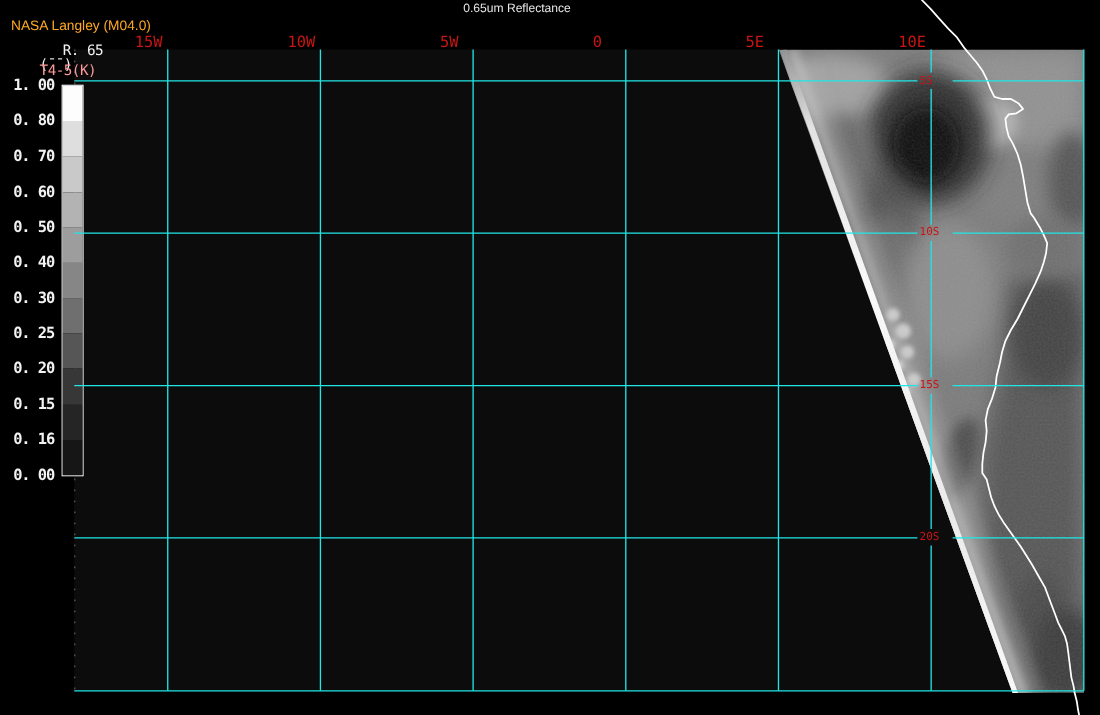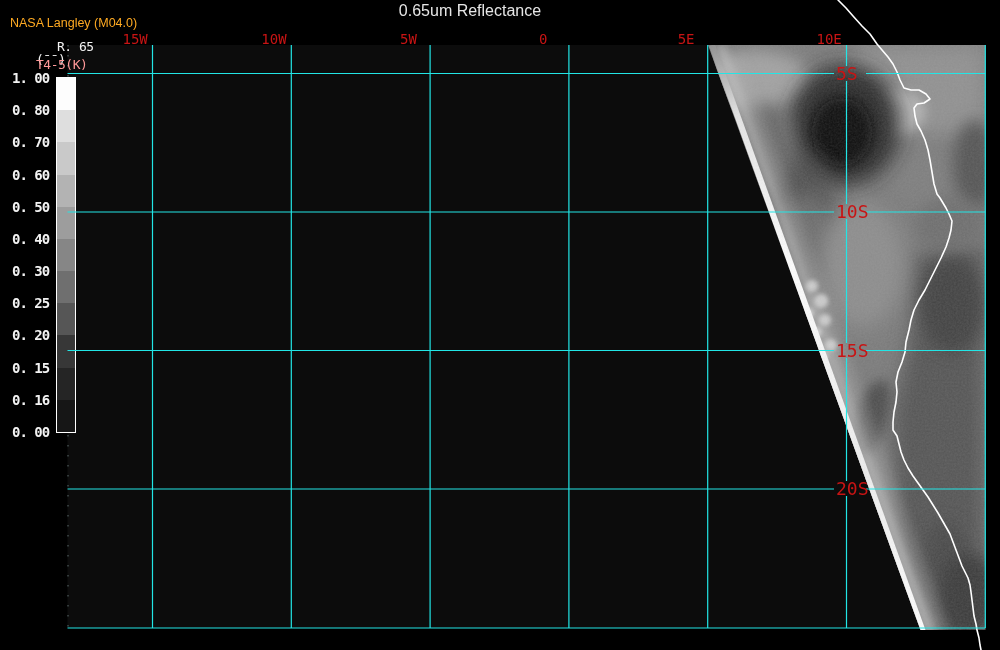--- a/index.html
+++ b/index.html
@@ -4,35 +4,35 @@
 <style>
   html,body{margin:0;padding:0;background:#000;}
   #screen{position:relative;width:1000px;height:650px;background:var(--c-background,#000);
           overflow:hidden;font-family:"DejaVu Sans Mono",monospace;}
   .abs{position:absolute;}
   svg{display:block;}
   
   #brand{left:10px;top:16px;font-family:"Liberation Sans",sans-serif;font-size:12.5px;
          color:var(--c-brand);white-space:pre;}
   #title{left:470px;top:2px;transform:translateX(-50%);font-family:"Liberation Sans",sans-serif;
-         font-size:16px;color:var(--c-title_text);white-space:pre;}
+         font-size:11px;color:var(--c-title_text);white-space:pre;}
   #subtitle{left:446px;top:19px;transform:translateX(-50%);font-family:"Liberation Sans",sans-serif;
          font-size:15px;color:var(--c-title_text);white-space:pre;}
   
   #colorbar{left:56px;top:77px;width:18px;height:354px;border:1px solid #fff;z-index:4;}
   .cb-seg{position:absolute;left:0;width:18px;}
   .cb-tick{position:absolute;left:12px;width:44px;height:16px;line-height:16px;
            font-size:14px;letter-spacing:-1px;color:var(--c-colorbar_label);white-space:pre;z-index:4;font-weight:bold;}
   #prod-label{left:33px;top:39px;font-size:13px;letter-spacing:-0.5px;color:var(--c-colorbar_label);white-space:pre;z-index:5;padding-left:24px;}
   #units-label{left:36px;top:52px;font-size:13px;letter-spacing:-0.5px;color:var(--c-colorbar_label);white-space:pre;z-index:5;}
   #sec-label{left:12px;top:57px;font-size:13px;letter-spacing:-0.5px;color:var(--c-secondary_label);white-space:pre;z-index:6;margin-left:24px;}
   
   .lon-label{position:absolute;top:31px;width:60px;text-align:left;font-size:14px;
              color:var(--c-geo_label);z-index:7;}
-  .lat-label{position:absolute;left:836px;height:16px;line-height:16px;font-size:18px;
+  .lat-label{position:absolute;left:836px;height:16px;line-height:16px;font-size:10px;
              color:var(--c-geo_label);z-index:7;}
   
   #footer-caption{left:237px;top:635px;font-size:13px;color:var(--c-footer_text);white-space:pre;z-index:7;}
   
   #map-svg{left:0;top:0;z-index:1;}
   #grid-svg{left:0;top:0;z-index:6;pointer-events:none;}
 </style>
 </head>
 <body>
 

